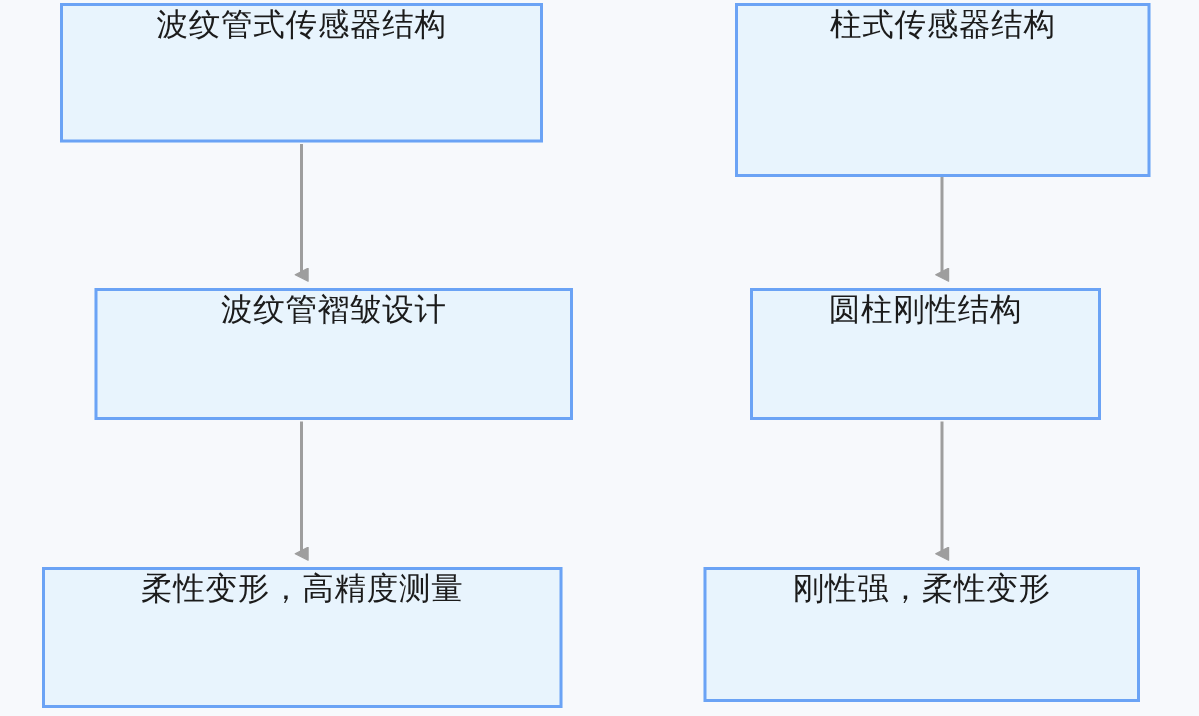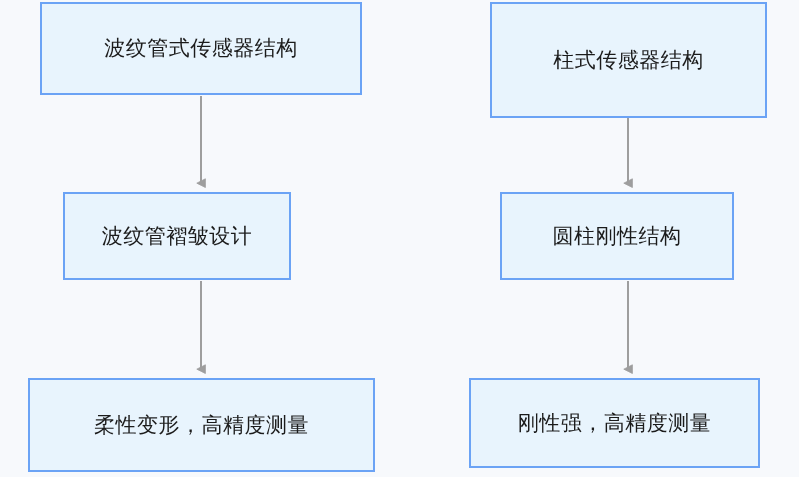--- a/index.html
+++ b/index.html
@@ -17,35 +17,34 @@
     position: relative;
     width: 799px;
     height: 477px;
   }
   .node {
     position: absolute;
     box-sizing: border-box;
     background: #e8f4fd;
     border: 2px solid #6ba3f5;
     display: flex;
-    align-items: center;
     justify-content: center;
     text-align: center;
   }
   .node-label {
     font-size: 21px;
     line-height: 1.25;
     color: #1b1b1b;
     letter-spacing: 0.5px;
     font-weight: 400;
     white-space: nowrap;
   }
   
   #n-l1 { left: 40px;  top: 2px;   width: 322px; height: 93px; }
-  #n-l2 { left: 63px;  top: 192px; width: 228px; height: 88px; }
+  #n-l2 { left: 63px;  top: 192px; width: 319px; height: 88px; }
   #n-l3 { left: 28px;  top: 378px; width: 347px; height: 94px; }
   
   #n-r1 { left: 490px; top: 2px;   width: 277px; height: 116px; }
   #n-r2 { left: 500px; top: 192px; width: 234px; height: 88px; }
   #n-r3 { left: 469px; top: 378px; width: 291px; height: 90px; }
 
   .edge-layer {
     position: absolute;
     left: 0;
     top: 0;
@@ -93,16 +92,16 @@
     <span class="node-label">柔性变形，高精度测量</span>
   </div>
 
   <div class="node" id="n-r1">
     <span class="node-label">柱式传感器结构</span>
   </div>
   <div class="node" id="n-r2">
     <span class="node-label">圆柱刚性结构</span>
   </div>
   <div class="node" id="n-r3">
-    <span class="node-label">刚性强，高精度测量</span>
+    <span class="node-label">刚性强，柔性变形</span>
   </div>
 
 </div>
 
 </body></html>

